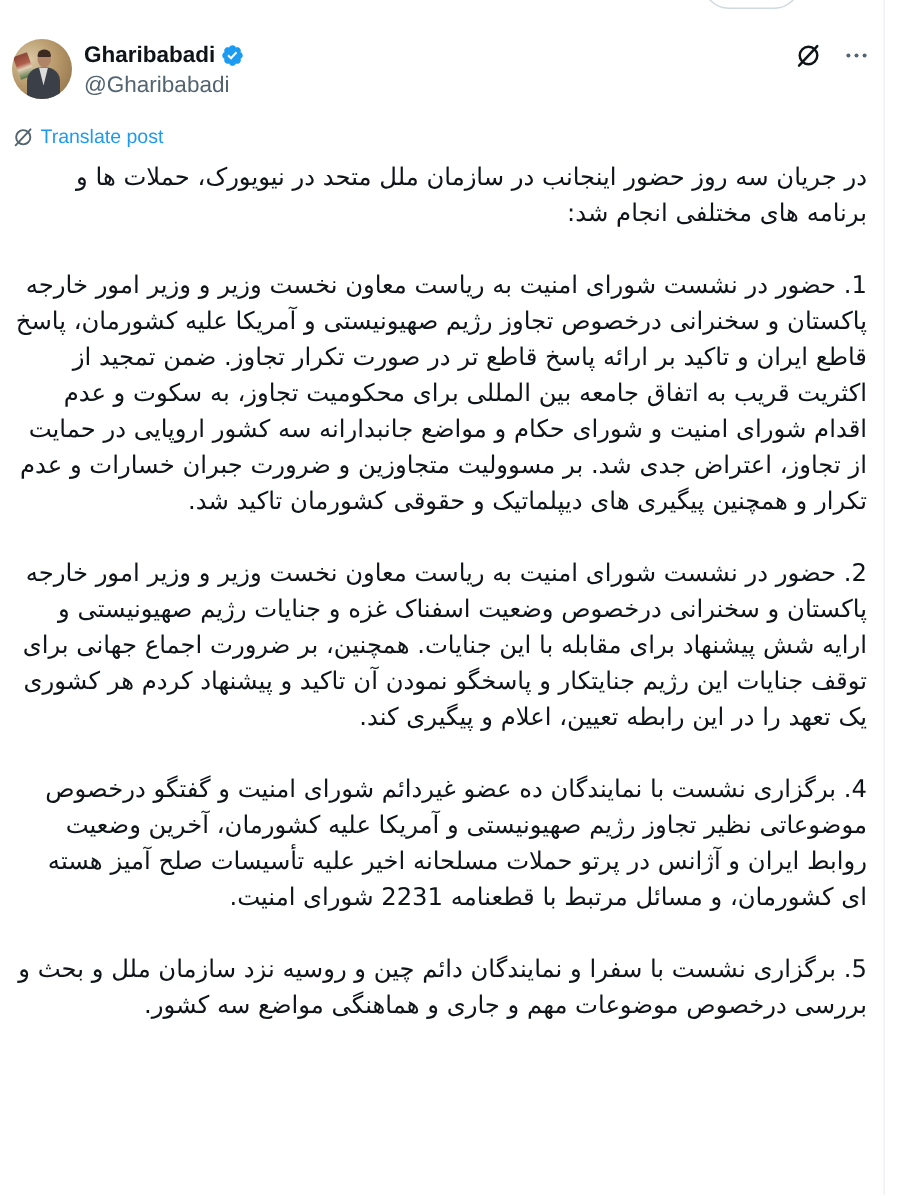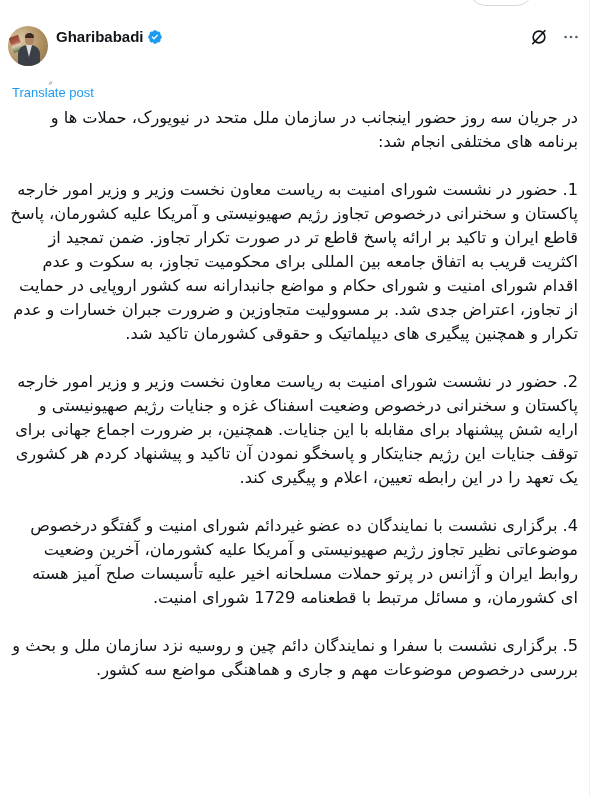--- a/index.html
+++ b/index.html
@@ -149,21 +149,20 @@
       cursor: pointer;
     }
     .translate {
       position: absolute;
       left: 8px;
       top: 81px;
       display: flex;
       align-items: center;
       height: 20px;
       cursor: pointer;
-      flex-direction: column;
     }
     .translate .tlabel {
       font-size: 13px;
       color: #1d9bf0;
       margin-left: 4px;
       line-height: 16px;
     }
     .body-text {
       position: absolute;
       left: 10px;
@@ -203,20 +202,21 @@
       <div class="names">
         <div class="display-name-row">
           <span class="display-name">Gharibabadi</span>
           <span class="verified">
             <svg viewBox="0 0 22 22" width="16" height="16">
               <path fill="#1d9bf0" d="M20.396 11c-.018-.646-.215-1.275-.57-1.816-.354-.54-.852-.972-1.438-1.246.223-.607.27-1.264.14-1.897-.131-.634-.437-1.218-.882-1.687-.47-.445-1.053-.75-1.687-.882-.633-.13-1.29-.083-1.897.14-.273-.587-.704-1.086-1.245-1.44S11.647 1.62 11 1.604c-.646.017-1.273.213-1.813.568s-.969.854-1.24 1.44c-.608-.223-1.267-.272-1.902-.14-.635.13-1.22.436-1.69.882-.445.47-.749 1.055-.878 1.688-.13.633-.08 1.29.144 1.896-.587.274-1.087.705-1.443 1.245-.356.54-.555 1.17-.574 1.817.02.647.218 1.276.574 1.817.356.54.856.972 1.443 1.245-.224.606-.274 1.263-.144 1.896.13.634.433 1.218.877 1.688.47.443 1.054.747 1.687.878.633.132 1.29.084 1.897-.136.274.586.705 1.084 1.246 1.439.54.354 1.17.551 1.816.569.647-.016 1.276-.213 1.817-.567s.972-.854 1.245-1.44c.604.239 1.266.296 1.903.164.636-.132 1.22-.447 1.68-.907.46-.46.776-1.044.908-1.681s.075-1.299-.165-1.903c.586-.274 1.084-.705 1.439-1.246.354-.54.551-1.17.569-1.816z"></path>
               <path fill="#ffffff" d="M9.662 14.85l-3.429-3.428 1.293-1.302 2.072 2.072 4.4-4.794 1.347 1.246z"></path>
             </svg>
           </span>
         </div>
+        <div class="handle">@Gharibabadi</div>
       </div>
 
       <div class="header-actions">
         <div class="grok-btn">
           <svg viewBox="0 0 20 20" width="18" height="18">
             <circle cx="10" cy="10" r="6.5" fill="none" stroke="#0f1419" stroke-width="1.8"></circle>
             <line x1="3" y1="17.5" x2="16.5" y2="3" stroke="#0f1419" stroke-width="1.8" stroke-linecap="round"></line>
           </svg>
         </div>
         <div class="more-btn">
@@ -234,18 +234,18 @@
         <circle cx="10" cy="10" r="6.3" fill="none" stroke="#536471" stroke-width="1.7"></circle>
         <line x1="3.2" y1="17.2" x2="16.5" y2="3" stroke="#536471" stroke-width="1.7" stroke-linecap="round"></line>
       </svg>
       <span class="tlabel">Translate post</span>
     </div>
 
     <div class="body-text">
       <p>در جریان سه روز حضور اینجانب در سازمان ملل متحد در نیویورک، حملات ها و برنامه های مختلفی انجام شد:</p>
       <p>1. حضور در نشست شورای امنیت به ریاست معاون نخست وزیر و وزیر امور خارجه پاکستان و سخنرانی درخصوص تجاوز رژیم صهیونیستی و آمریکا علیه کشورمان، پاسخ قاطع ایران و تاکید بر ارائه پاسخ قاطع تر در صورت تکرار تجاوز. ضمن تمجید از اکثریت قریب به اتفاق جامعه بین المللی برای محکومیت تجاوز، به سکوت و عدم اقدام شورای امنیت و شورای حکام و مواضع جانبدارانه سه کشور اروپایی در حمایت از تجاوز، اعتراض جدی شد. بر مسوولیت متجاوزین و ضرورت جبران خسارات و عدم تکرار و همچنین پیگیری های دیپلماتیک و حقوقی کشورمان تاکید شد.</p>
       <p>2. حضور در نشست شورای امنیت به ریاست معاون نخست وزیر و وزیر امور خارجه پاکستان و سخنرانی درخصوص وضعیت اسفناک غزه و جنایات رژیم صهیونیستی و ارایه شش پیشنهاد برای مقابله با این جنایات. همچنین، بر ضرورت اجماع جهانی برای توقف جنایات این رژیم جنایتکار و پاسخگو نمودن آن تاکید و پیشنهاد کردم هر کشوری یک تعهد را در این رابطه تعیین، اعلام و پیگیری کند.</p>
-      <p>4. برگزاری نشست با نمایندگان ده عضو غیردائم شورای امنیت و گفتگو درخصوص موضوعاتی نظیر تجاوز رژیم صهیونیستی و آمریکا علیه کشورمان، آخرین وضعیت روابط ایران و آژانس در پرتو حملات مسلحانه اخیر علیه تأسیسات صلح آمیز هسته ای کشورمان، و مسائل مرتبط با قطعنامه 1729 شورای امنیت.</p>
+      <p>4. برگزاری نشست با نمایندگان ده عضو غیردائم شورای امنیت و گفتگو درخصوص موضوعاتی نظیر تجاوز رژیم صهیونیستی و آمریکا علیه کشورمان، آخرین وضعیت روابط ایران و آژانس در پرتو حملات مسلحانه اخیر علیه تأسیسات صلح آمیز هسته ای کشورمان، و مسائل مرتبط با قطعنامه 2231 شورای امنیت.</p>
       <p>5. برگزاری نشست با سفرا و نمایندگان دائم چین و روسیه نزد سازمان ملل و بحث و بررسی درخصوص موضوعات مهم و جاری و هماهنگی مواضع سه کشور.</p>
     </div>
 
   </article>
 </div>
 
 </body></html>

